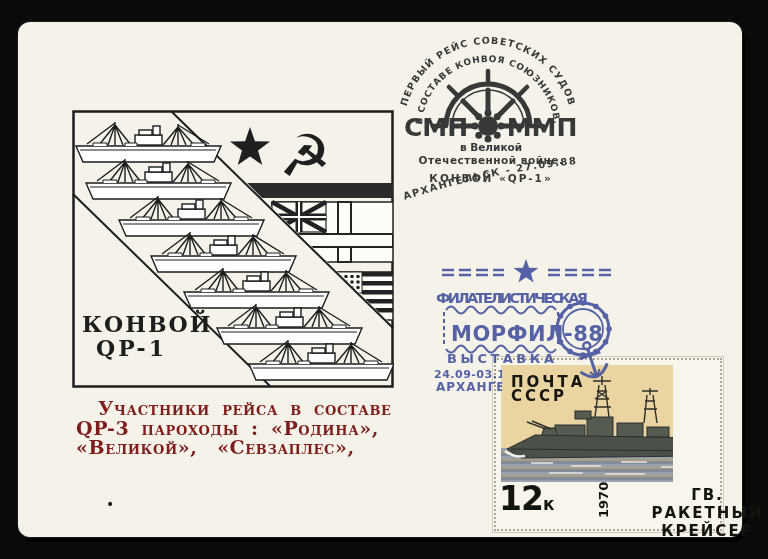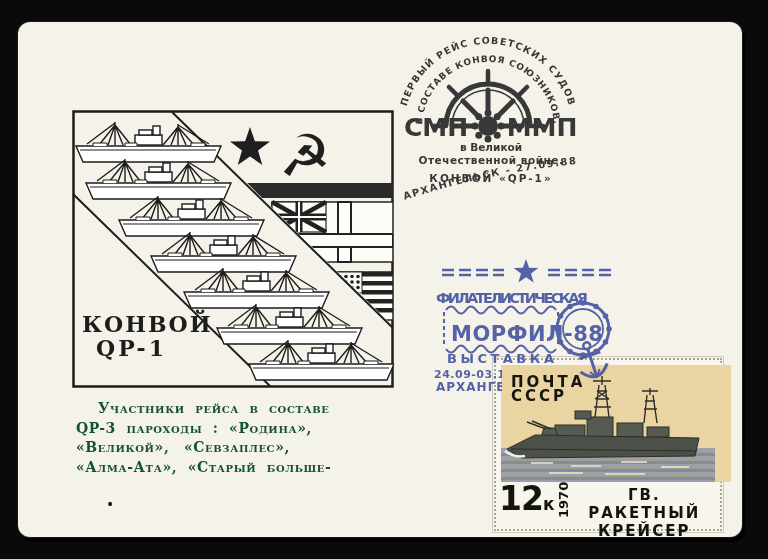--- a/index.html
+++ b/index.html
@@ -2,35 +2,35 @@
 <html><head>
 <meta charset="utf-8">
 <style>
   html,body{margin:0;padding:0;width:768px;height:559px;background:#0a0a0a;overflow:hidden;
             font-family:"DejaVu Sans",sans-serif;}
   .envelope{position:absolute;left:18px;top:22px;width:724px;height:515px;border-radius:12px;
             background:#f5f2e9;box-shadow:0 0 0 1px #1a1a1a, 3px 5px 0 #000;}
   .cachet{position:absolute;left:54px;top:88px;width:322px;height:278px;}
   .pm-black{position:absolute;left:374px;top:4px;width:220px;height:188px;opacity:.93;}
   .pm-blue{position:absolute;left:402px;top:228px;width:250px;height:152px;opacity:.9;z-index:5;}
-  .note{position:absolute;left:58px;top:377px;width:348px;color:#14532d;
+  .note{position:absolute;left:58px;top:377px;width:348px;color:#7f1d1d;
         font-family:"DejaVu Serif","Liberation Serif",serif;font-weight:700;
-        font-variant:small-caps;font-size:14px;line-height:19.5px;letter-spacing:.6px;word-spacing:5px;}
+        font-variant:small-caps;font-size:19px;line-height:19.5px;letter-spacing:.6px;word-spacing:5px;}
   .note .l0{text-indent:22px;}
   .note-bullet{position:absolute;left:88px;top:474px;font-size:14px;color:#181818;}
   .stamp{position:absolute;left:475px;top:335px;width:230px;height:175px;background:#f8f5ec;z-index:3;
          box-shadow:0 0 0 1px rgba(90,85,70,.25);}
   .stamp .perf{position:absolute;inset:1px;border:2px dotted #aaa391;pointer-events:none;}
-  .stamp .pic{position:absolute;left:8px;top:8px;width:230px;height:117px;background:#e9d4a2;overflow:hidden;}
+  .stamp .pic{position:absolute;left:8px;top:8px;width:172px;height:117px;background:#e9d4a2;overflow:hidden;}
   .stamp .sea{position:absolute;left:0;bottom:0;width:214px;height:34px;
          background:repeating-linear-gradient(180deg,#99a1ac 0 3px,#a99e85 3px 5px,#818d9a 5px 8px);}
   .warship{position:absolute;left:0;top:0;width:214px;height:117px;}
   .postal{position:absolute;left:10px;top:11px;color:#16160f;font-weight:700;font-size:15px;
           letter-spacing:3px;line-height:13.5px;}
-  .cap-band{position:absolute;left:6px;top:127px;width:218px;height:40px;display:flex;align-items:flex-start;color:#14140e;}
+  .cap-band{position:absolute;left:6px;top:127px;width:218px;height:40px;display:flex;align-items:flex-start;color:#14140e;gap:40px;}
   .denom{font-weight:700;font-size:33px;line-height:30px;letter-spacing:-1px;}
   .denom .unit{font-size:17px;}
   .year{writing-mode:vertical-rl;transform:rotate(180deg);font-weight:700;font-size:13px;margin-left:3px;height:34px;}
   .capt{flex:1;text-align:center;padding-top:2px;}
   .capt .c1{font-weight:700;font-size:15px;letter-spacing:2px;}
   .capt .c2{font-weight:700;font-size:16px;letter-spacing:3px;font-style:italic;margin-top:1px;}
   svg text{font-family:"DejaVu Sans",sans-serif;}
   .serifT{font-family:"DejaVu Serif","Liberation Serif",serif;}
 </style>
 </head>
@@ -237,17 +237,16 @@
     <g clip-path="url(#blueTextClip)">
       <text x="14" y="128" font-size="11" font-weight="700" letter-spacing="0.5" fill="#44549f">24.09-03.10.1988</text>
       <text x="16" y="141" font-size="12" font-weight="700" letter-spacing="1" fill="#44549f">АРХАНГЕЛЬСК</text>
     </g>
   </svg>
 
   <div class="note">
     <div class="l0">Участники рейса в составе</div>
     <div>QP-3 пароходы : «Родина»,</div>
     <div>«Великой», «Севзаплес»,</div>
-    <div>«Алма-Ата», «Старый больше-</div>
   </div>
   <div class="note-bullet">•</div>
 
 </div>
 
 </body></html>

